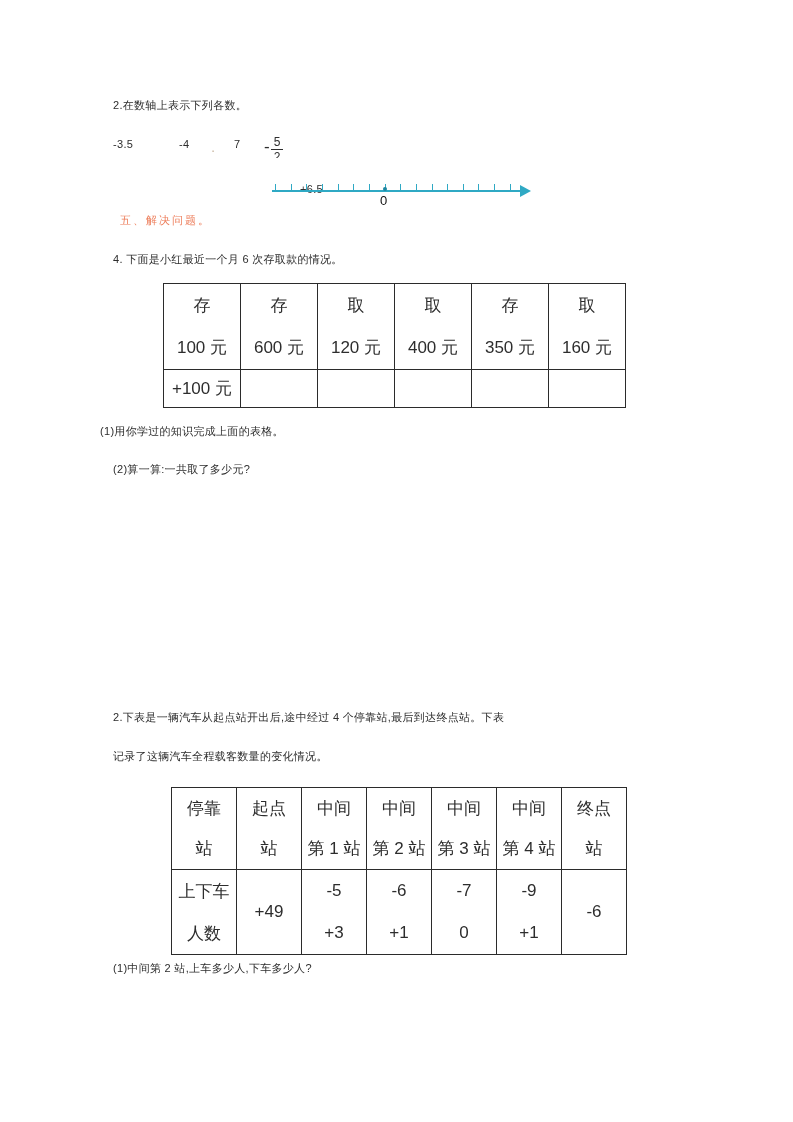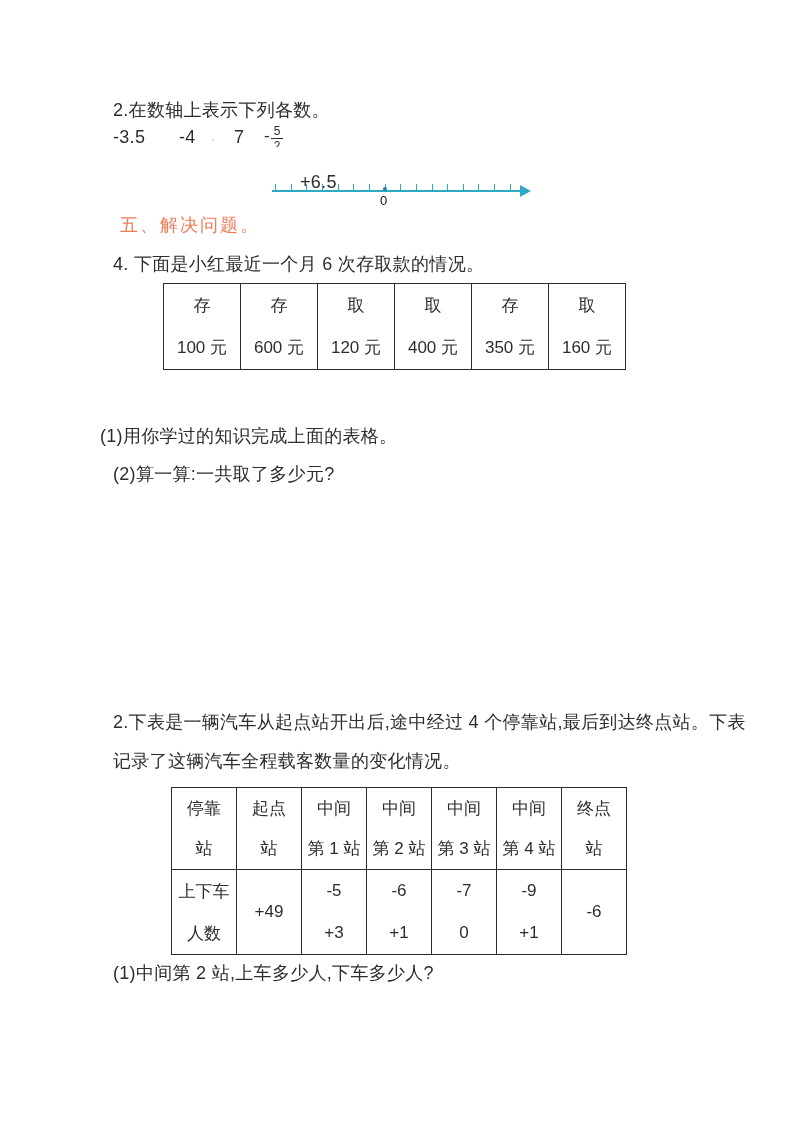--- a/index.html
+++ b/index.html
@@ -5,21 +5,21 @@
   * { margin:0; padding:0; box-sizing:border-box; }
   html,body { background:#ffffff; }
   body {
     position:relative;
     width:793px; height:1122px;
     font-family:"Liberation Sans","DejaVu Sans",sans-serif;
     color:var(--text-color,#2d2d2d);
     overflow:hidden;
   }
   .abs { position:absolute; }
-  .txt { font-size:18px; letter-spacing:0.3px; white-space:nowrap; }
+  .txt { font-size:11px; letter-spacing:0.3px; white-space:nowrap; }
   .heading { color:var(--accent,#ed7d5a); letter-spacing:2px; }
 
   
   .faint { color:var(--faint,#cdbba6); font-size:15px; }
   .frac { display:inline-flex; align-items:center; font-size:17px; }
   .frac-stack { display:inline-flex; flex-direction:column; align-items:center; line-height:1; margin-left:1px; }
   .frac-num { font-size:12px; border-bottom:1.5px solid #2d2d2d; padding:0 3px 1px 3px; }
   .frac-den { font-size:12px; padding-top:1px; height:8px; overflow:hidden; }
 
   
@@ -41,21 +41,21 @@
   .t1 .r2 { height:38px; }
   .t2 td { width:65px; }
   .t2 .cell2 { height:81px; }
   .t2 .cellv { height:84px; }
 </style>
 </head>
 <body>
 
 <div class="abs txt" style="left:113px; top:98px;">2.在数轴上表示下列各数。</div>
 
-<div class="abs" style="left:0; top:127px; width:793px; height:34px;">
+<div class="abs" style="left:0; top:138px; width:793px; height:34px;">
   <span class="abs txt" style="left:113px;">-3.5</span>
   <span class="abs txt" style="left:179px;">-4</span>
   <span class="abs faint" style="left:211px;">.</span>
   <span class="abs txt" style="left:234px;">7</span>
   <span class="abs frac" style="left:264px; top:-2px;">
     <span>-</span>
     <span class="frac-stack">
       <span class="frac-num">5</span>
       <span class="frac-den">2</span>
     </span>
@@ -125,20 +125,28 @@
       <div>350 元</div>
     </div>
         </td>
     <td>
           <div class="cell2">
       <div>取</div>
       <div>160 元</div>
     </div>
         </td>
   </tr>
+  <tr>
+    <td class="r2">+100 元</td>
+    <td class="r2"></td>
+    <td class="r2"></td>
+    <td class="r2"></td>
+    <td class="r2"></td>
+    <td class="r2"></td>
+  </tr>
 </tbody>
   </table>
 
 <div class="abs txt" style="left:100px; top:424px;">(1)用你学过的知识完成上面的表格。</div>
 <div class="abs txt" style="left:113px; top:462px;">(2)算一算:一共取了多少元?</div>
 
 <div class="abs txt" style="left:113px; top:710px;">2.下表是一辆汽车从起点站开出后,途中经过 4 个停靠站,最后到达终点站。下表</div>
 <div class="abs txt" style="left:113px; top:749px;">记录了这辆汽车全程载客数量的变化情况。</div>
 
 <table class="abs t2" style="left:171px; top:787px;padding-left:20px;">

